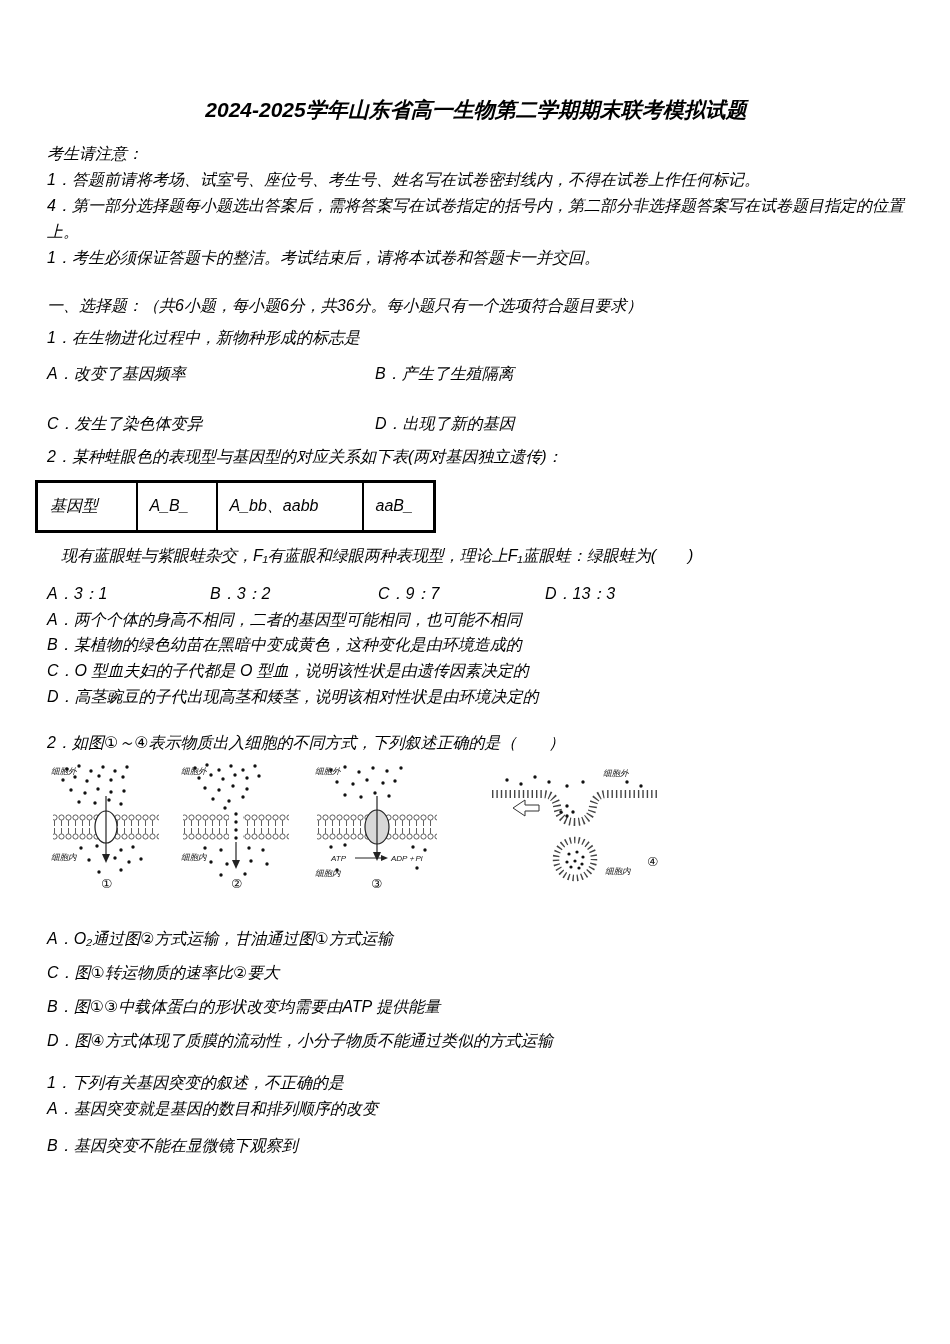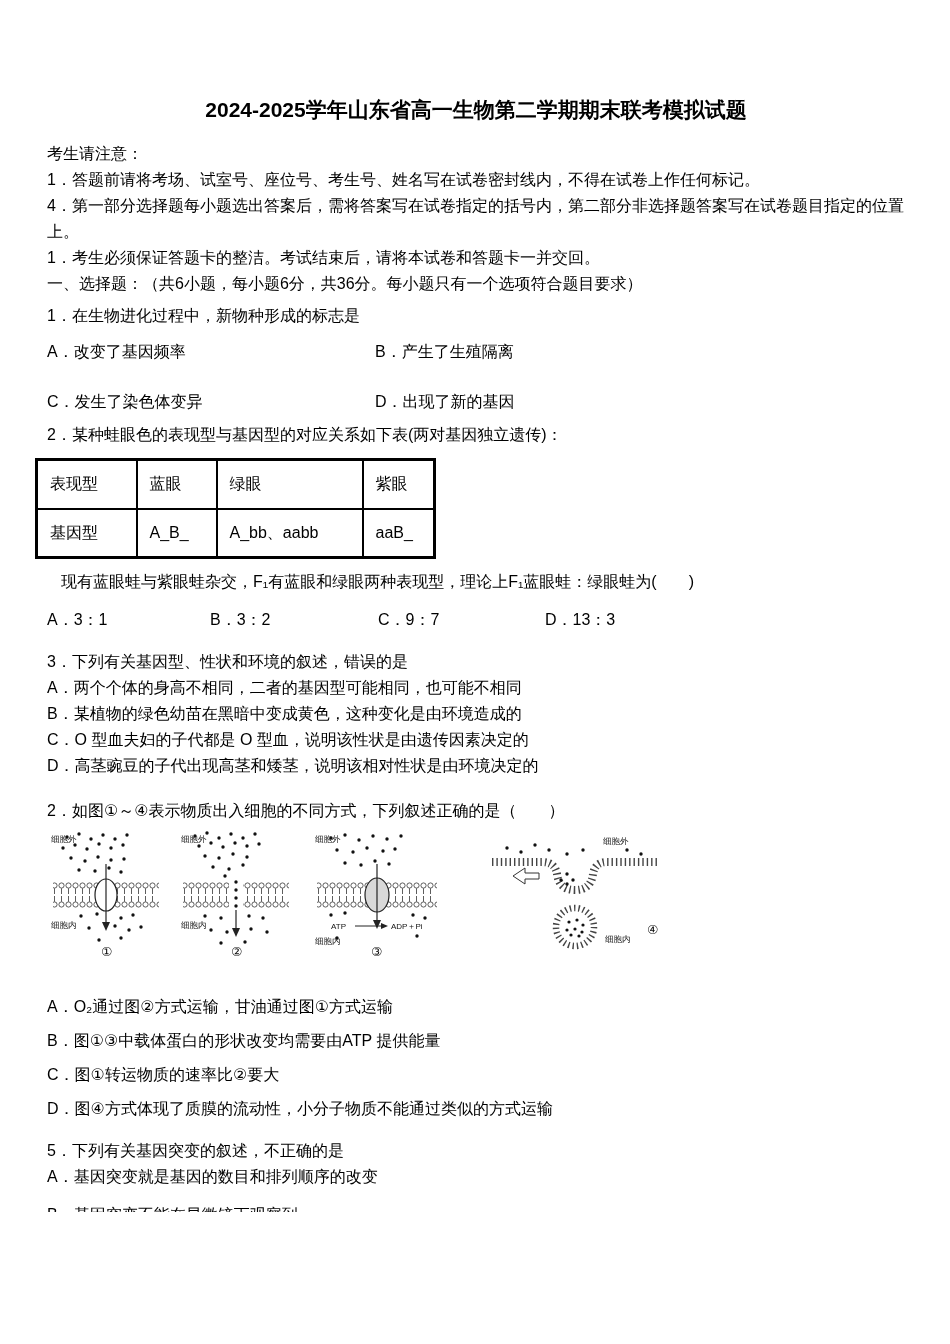--- a/index.html
+++ b/index.html
@@ -1,24 +1,24 @@
 <!DOCTYPE html>
 <html><head>
 <meta charset="utf-8">
 <style>
   * { box-sizing: border-box; }
   html, body { margin: 0; padding: 0; background: #ffffff; }
   .page {
     width: 950px; height: 1212px; margin: 0 auto; background: #fff;
     padding: 96px 45px 30px 47px; color: #000;
     font-family: "Liberation Sans", "DejaVu Sans", sans-serif;
-    font-size: 16px; line-height: 1.62; overflow: hidden; position: relative;
+    font-size: 16px; line-height: 1.62; overflow: hidden; position: relative; font-style: italic;
   }
   .title { font-size: 21px; font-weight: 700; text-align: center; margin: 0 0 18px 0; line-height: 1.3; }
-  .section-header { }
+  .section-header { margin-top: 22px; }
   .stem-q1 { margin-top: 6px; }
   .stem-q2 { margin-top: 8px; }
   .stem-q3 { margin-top: 16px; }
   .stem-q4 { margin-top: 20px; }
   .stem-q5 { margin-top: 16px; }
   .opts-2col { display: grid; grid-template-columns: 328px 1fr; row-gap: 24px; margin-top: 10px; }
   .opts-4col { display: grid; grid-template-columns: 163px 168px 167px 1fr; margin-top: 12px; }
   .opt-line { }
   .opt-line-wide { margin-top: 8px; }
   .opt-line-b2 { margin-top: 12px; }
@@ -56,45 +56,38 @@
       <div>B．产生了生殖隔离</div>
       <div>C．发生了染色体变异</div>
       <div>D．出现了新的基因</div>
     </div>
   </div>
 
   <div>
     <div class="stem-q2">2．某种蛙眼色的表现型与基因型的对应关系如下表(两对基因独立遗传)：</div>
     <table class="pheno">
       <tbody>
-          <tr>
-        <td class="c1">表现型</td>
-        <td class="c2">蓝眼</td>
-        <td class="c3">绿眼</td>
-        <td class="c4">紫眼</td>
-      </tr>
       <tr>
         <td class="c1">基因型</td>
         <td class="c2">A_B_</td>
         <td class="c3">A_bb、aabb</td>
         <td class="c4">aaB_</td>
       </tr>
     </tbody>
       </table>
     <div class="followup">现有蓝眼蛙与紫眼蛙杂交，F₁有蓝眼和绿眼两种表现型，理论上F₁蓝眼蛙：绿眼蛙为(　　)</div>
     <div class="opts-4col">
       <div>A．3：1</div>
       <div>B．3：2</div>
       <div>C．9：7</div>
       <div>D．13：3</div>
     </div>
   </div>
 
   <div>
-    <div class="stem-q3">3．下列有关基因型、性状和环境的叙述，错误的是</div>
     <div class="opt-line">A．两个个体的身高不相同，二者的基因型可能相同，也可能不相同</div>
     <div class="opt-line">B．某植物的绿色幼苗在黑暗中变成黄色，这种变化是由环境造成的</div>
     <div class="opt-line">C．O 型血夫妇的子代都是 O 型血，说明该性状是由遗传因素决定的</div>
     <div class="opt-line">D．高茎豌豆的子代出现高茎和矮茎，说明该相对性状是由环境决定的</div>
   </div>
 
   <div>
     <div class="stem-q4">2．如图①～④表示物质出入细胞的不同方式，下列叙述正确的是（　　）</div>
 
     <div class="diagram-wrap">
@@ -281,24 +274,24 @@
             <circle cx="84" cy="105" r="1.6"></circle>
               <circle cx="92" cy="106" r="1.6"></circle>
           </g>
           <text x="118" y="112" class="dlab">细胞内</text>
           <text x="160" y="104" class="dnum">④</text>
         </g>
       </svg>
     </div>
 
     <div class="opt-line-wide q4a">A．O₂通过图②方式运输，甘油通过图①方式运输</div>
+    <div class="opt-line-wide">C．图①转运物质的速率比②要大</div>
     <div class="opt-line-wide">B．图①③中载体蛋白的形状改变均需要由ATP 提供能量</div>
-    <div class="opt-line-wide">C．图①转运物质的速率比②要大</div>
     <div class="opt-line-wide">D．图④方式体现了质膜的流动性，小分子物质不能通过类似的方式运输</div>
   </div>
 
   <div>
-    <div class="stem-q5">5．下列有关基因突变的叙述，不正确的是</div>
+    <div class="stem-q5">1．下列有关基因突变的叙述，不正确的是</div>
     <div class="opt-line">A．基因突变就是基因的数目和排列顺序的改变</div>
     <div class="opt-line-b2">B．基因突变不能在显微镜下观察到</div>
   </div>
 
 </div>
 
 </body></html>

